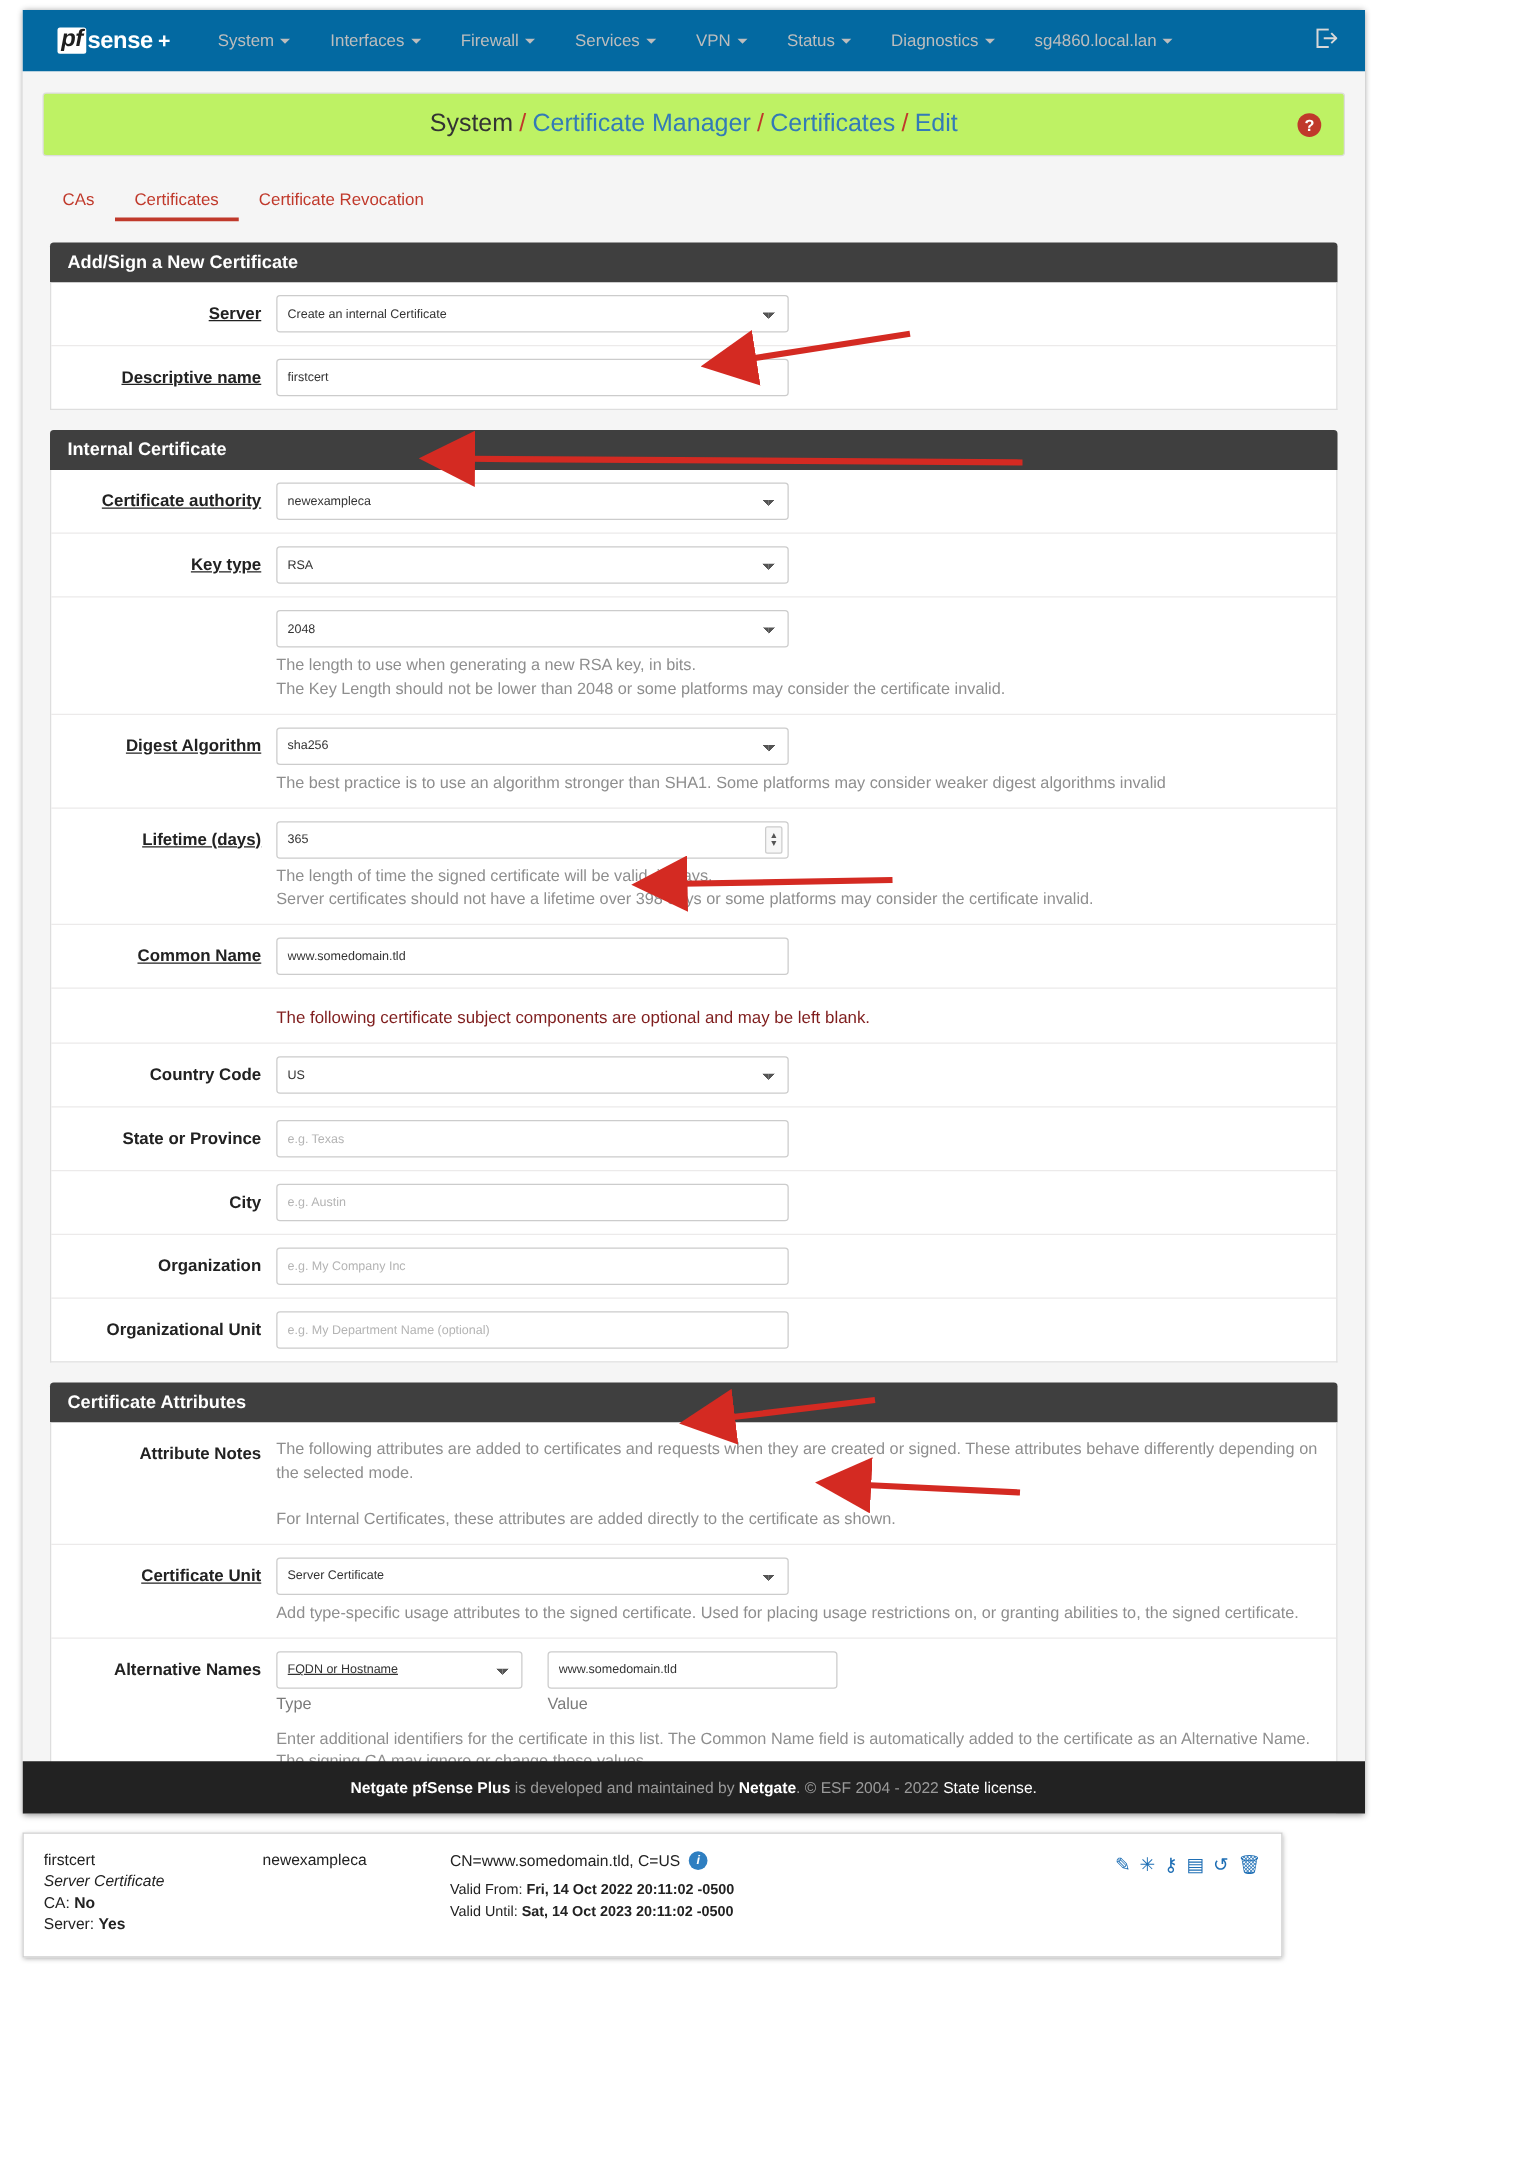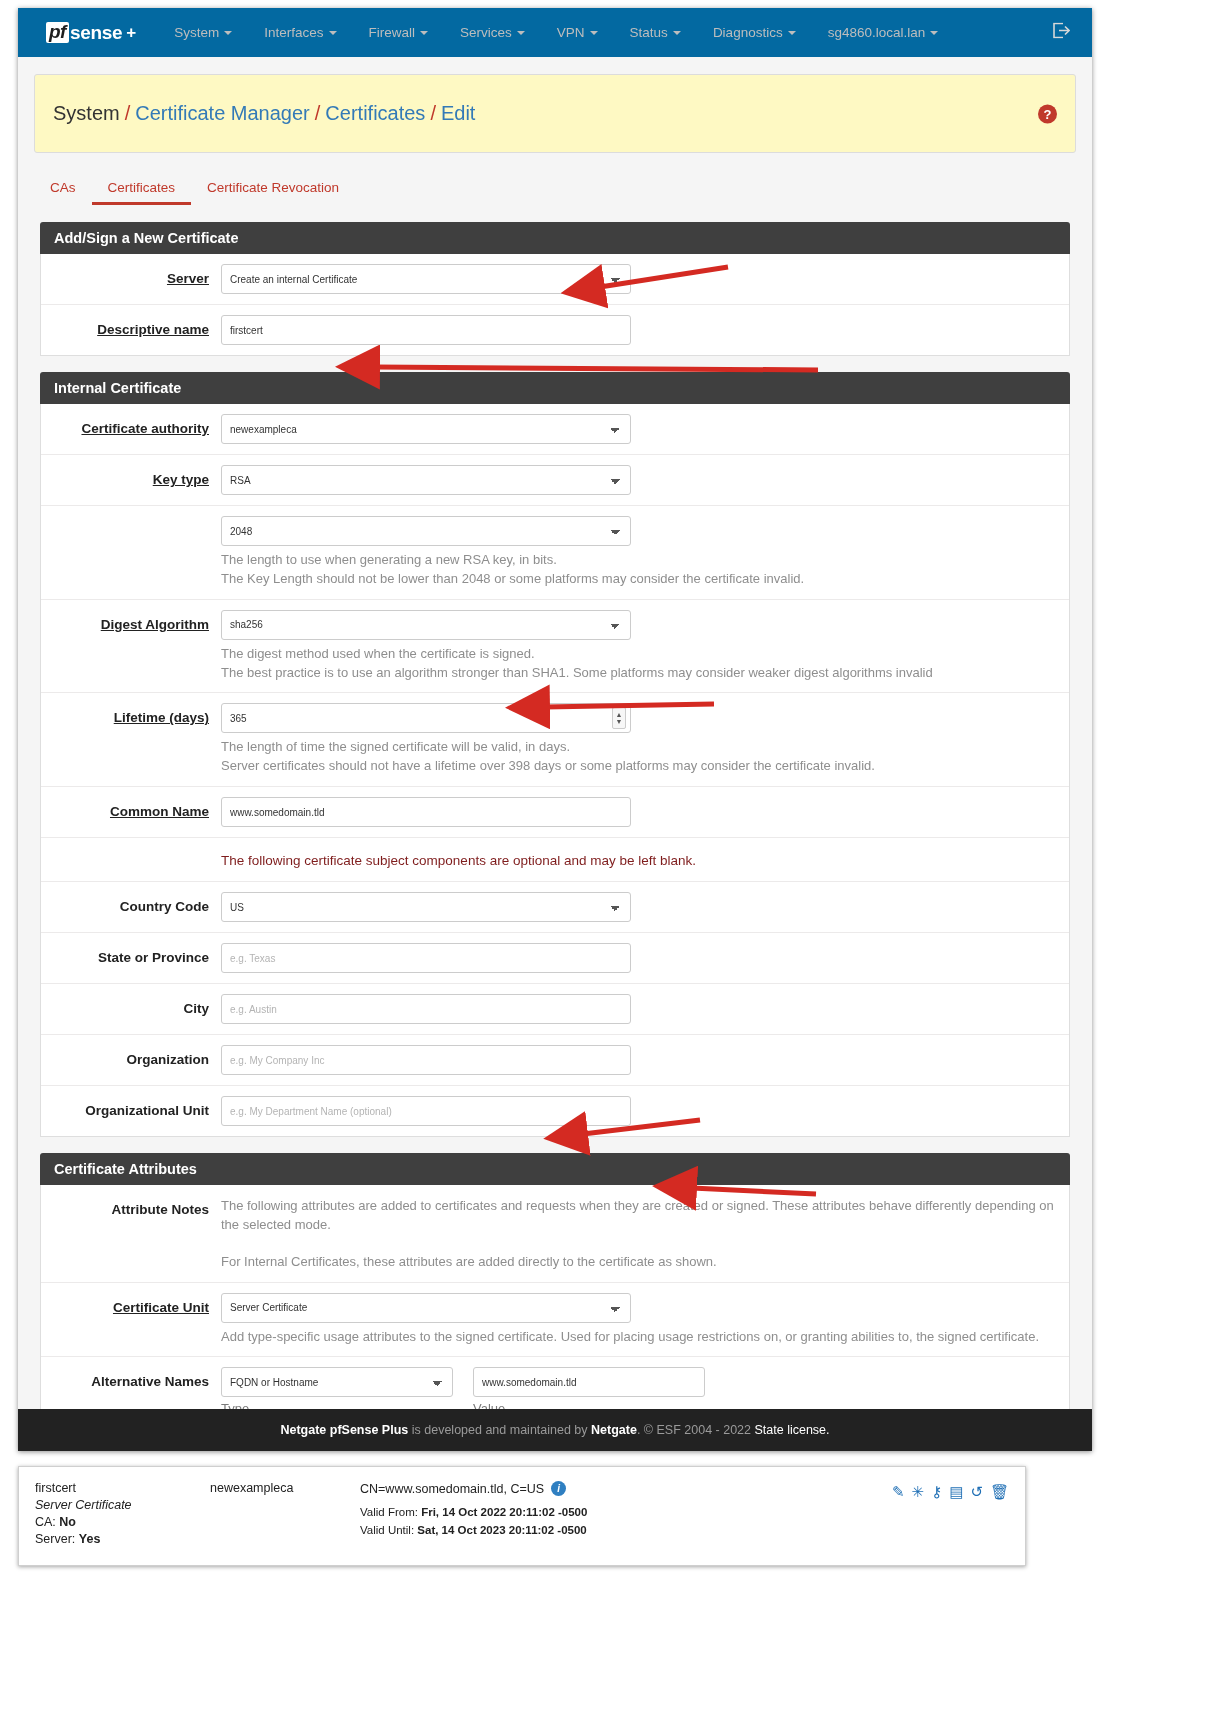--- a/index.html
+++ b/index.html
@@ -80,27 +80,28 @@
     right: 22px; top: 50%;
     transform: translateY(-50%);
     color: #d8d8d8;
     font-size: 17px;
     cursor: pointer;
   }
 
   
   .crumb-wrap {
     margin: 17px 16px 0 16px;
-    background: #fef9c3;
+    background: #bef264;
     border: 1px solid #dcdcdc;
     border-radius: 3px;
-    padding: 27px 18px;
+    padding: 13px 18px;
     display: flex;
     align-items: center;
     position: relative;
+    justify-content: center;
   }
   .crumb { font-size: 20px; color: #333; }
   .crumb a { color: #337ab7; text-decoration: none; cursor: pointer; }
   .crumb .sep { color: #c0392b; margin: 0 5px; }
   .help-icon {
     position: absolute; right: 18px; top: 50%;
     transform: translateY(-50%);
     width: 19px; height: 19px; border-radius: 50%;
     background: #c0392b; color: #fff;
     font-size: 13px; font-weight: bold;
@@ -173,21 +174,21 @@
     -webkit-appearance: none; -moz-appearance: none; appearance: none;
     background-image: linear-gradient(45deg, transparent 50%, #555 50%),
                       linear-gradient(135deg, #555 50%, transparent 50%);
     background-position: calc(100% - 15px) 13px, calc(100% - 10px) 13px;
     background-size: 5px 5px, 5px 5px;
     background-repeat: no-repeat;
     padding-right: 26px;
   }
   input.inp::placeholder { color: #b4b4b4; }
   .w-main { width: 410px; }
-  .w-type { width: 232px; }
+  .w-type { width: 197px; text-decoration: underline; }
   .w-val  { width: 232px; }
 
   .spinner-wrap { position: relative; display: inline-block; }
   .spin-btns {
     position: absolute; right: 5px; top: 4px;
     width: 14px; height: 22px;
     border: 1px solid #ccc; border-radius: 2px;
     background: #f7f7f7;
     display: flex; flex-direction: column;
     align-items: center; justify-content: center;
@@ -374,21 +375,20 @@
         </div>
       </div>
 
       <div class="frow">
         <div class="flabel req">Digest Algorithm</div>
         <div class="fctl">
           <select class="inp w-main">
             <option>sha256</option>
           </select>
           <div class="helptext">
-            <div>The digest method used when the certificate is signed.</div>
             <div>The best practice is to use an algorithm stronger than SHA1. Some platforms may consider weaker digest algorithms invalid</div>
           </div>
         </div>
       </div>
 
       <div class="frow">
         <div class="flabel req">Lifetime (days)</div>
         <div class="fctl">
           <span class="spinner-wrap">
             <input class="inp w-main" value="365" style="">

